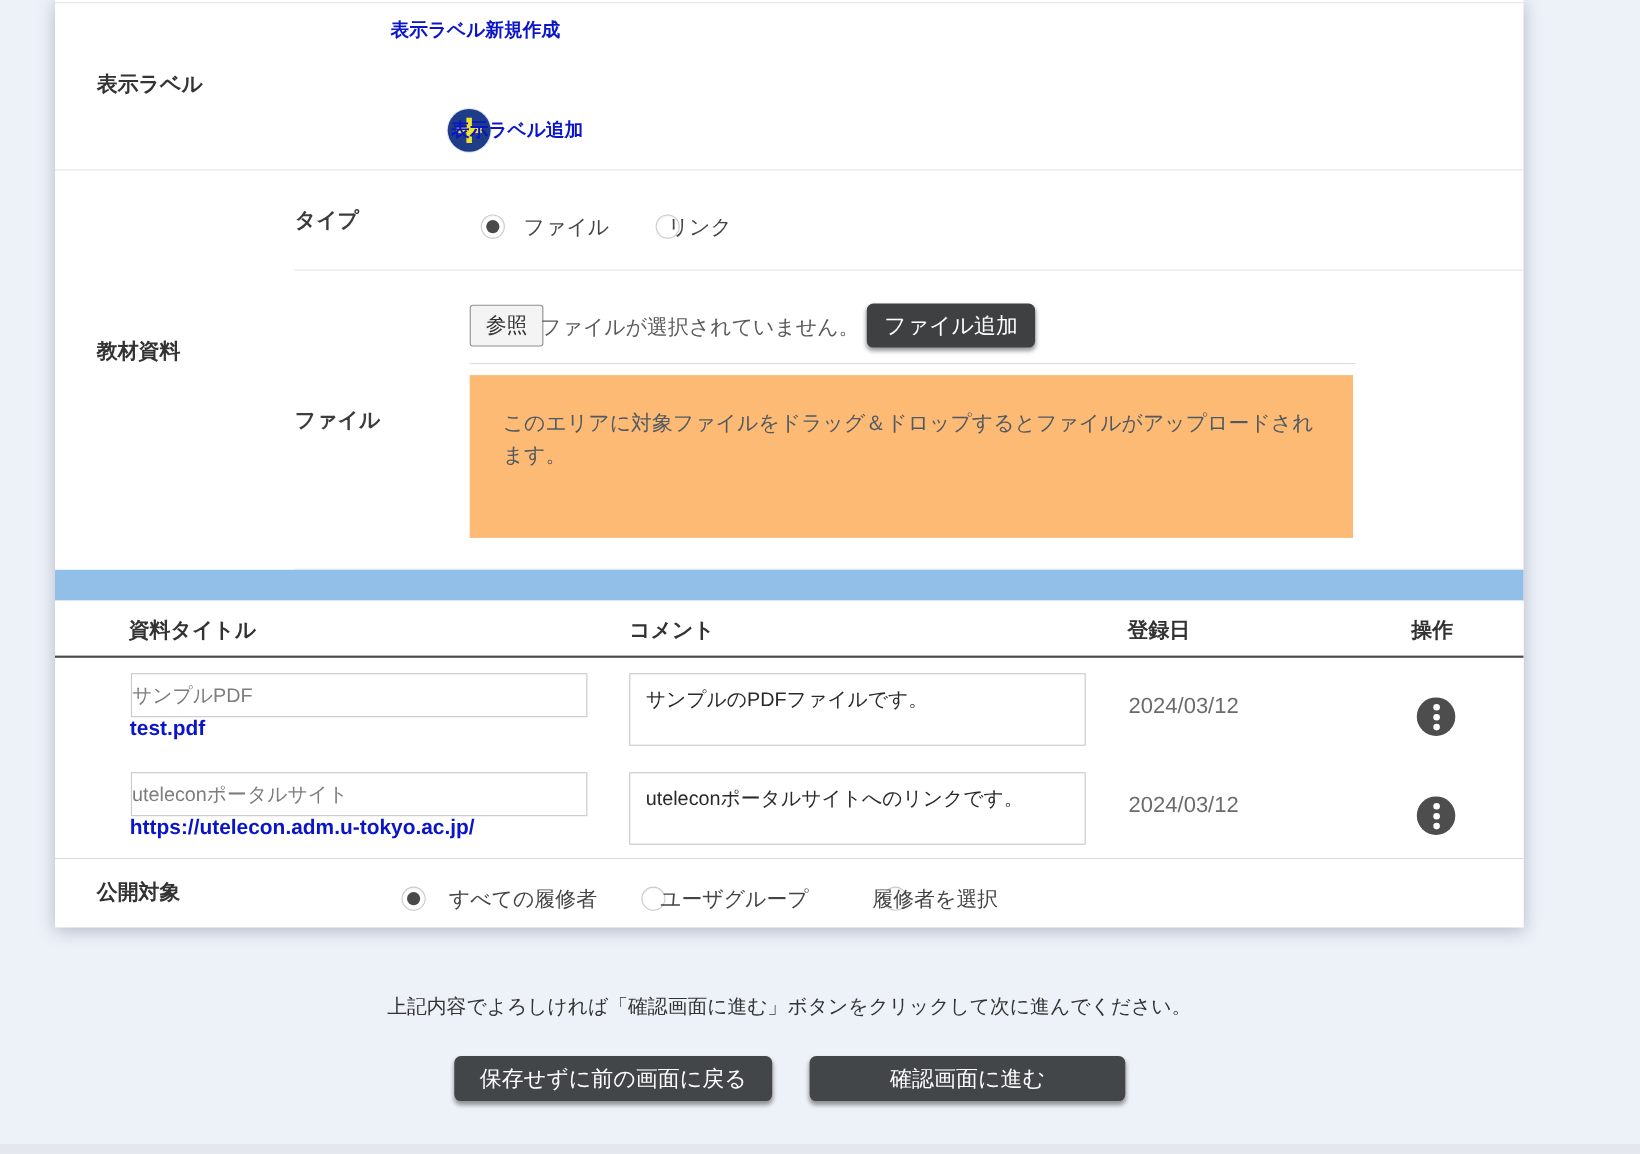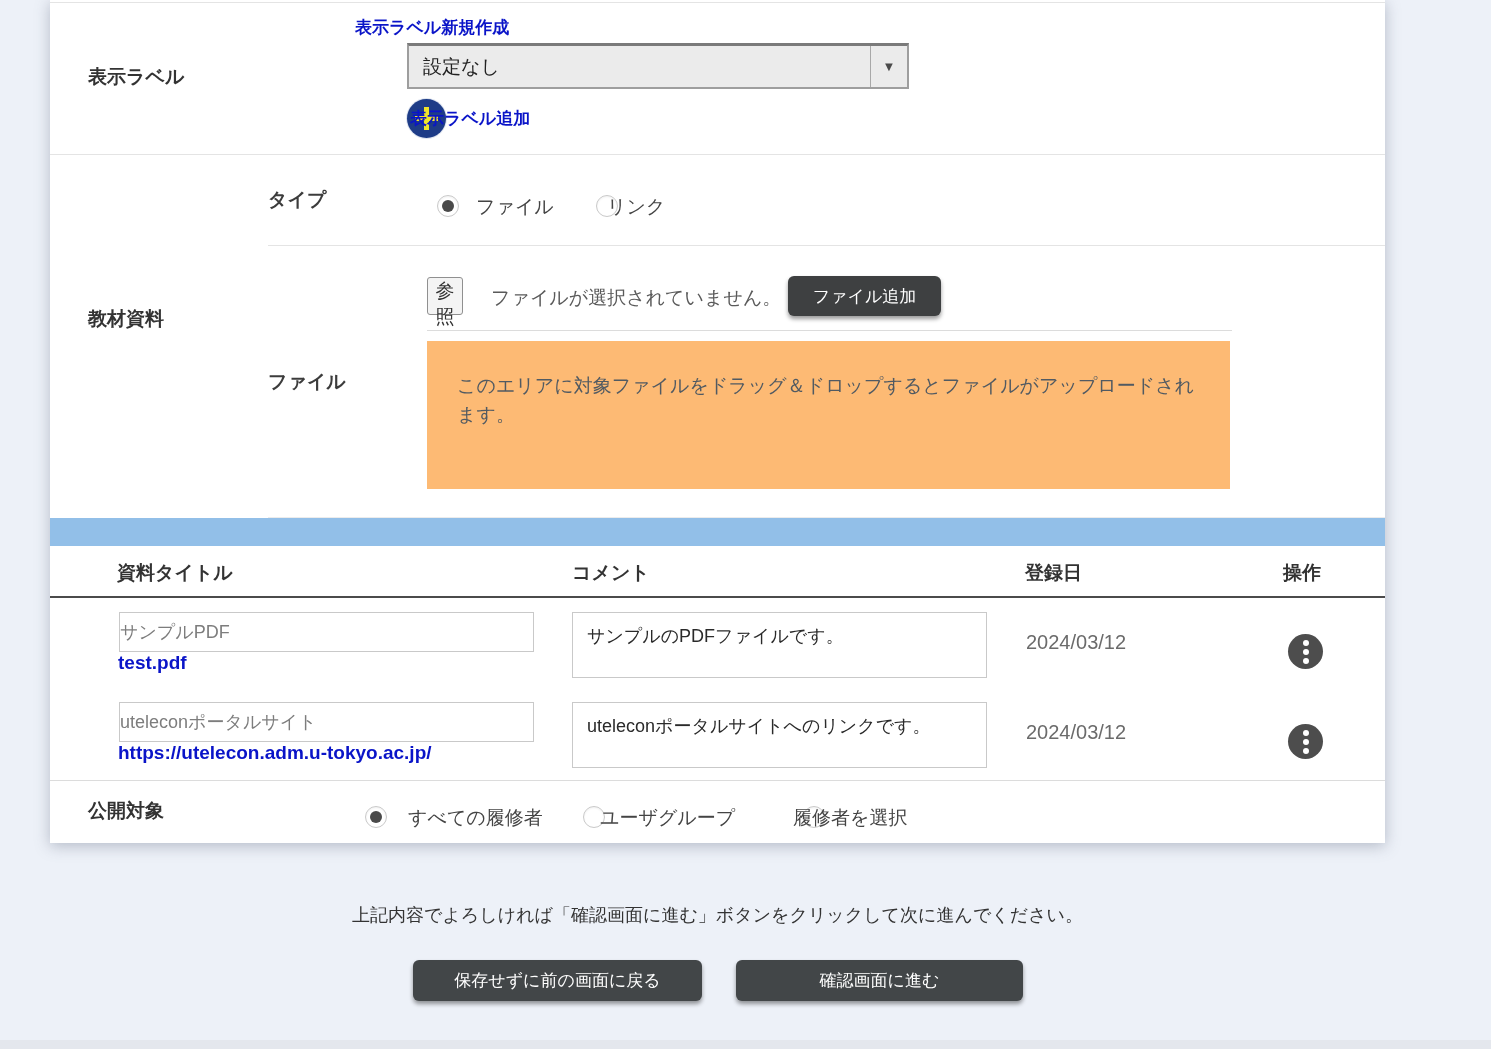--- a/index.html
+++ b/index.html
@@ -30,24 +30,24 @@
 
   
   .radio { display:inline-block; position:relative; width:22px; height:22px; border:1px solid #c9c9c9;
            border-radius:50%; background:#fff; vertical-align:middle; cursor:pointer;
            box-shadow:inset 0 1px 2px rgba(0,0,0,.06); }
   .radio.checked::after { content:""; position:absolute; left:50%; top:50%; width:12px; height:12px;
            transform:translate(-50%,-50%); border-radius:50%; background:#4a4a4a; }
   .radio-label { font-size:19px; color:#444; }
 
   
-  .browse-btn { position:absolute; left:427px; top:277px; width:36px; height:38px; background:#f4f4f4;
+  .browse-btn { position:absolute; left:427px; top:277px; width:67px; height:38px; background:#f4f4f4;
                 border:1px solid #909090; border-radius:3px; font-size:19px; color:#333; cursor:pointer;
                 font-family:inherit; }
-  .dark-btn { background:#424648; color:#fff; border:none; border-radius:6px; font-size:17px;
+  .dark-btn { background:#424648; color:#fff; border:none; border-radius:6px; font-size:20px;
               box-shadow:0 3px 4px rgba(0,0,0,.40); cursor:pointer; font-family:inherit; }
 
   .dropzone { position:absolute; left:427px; top:341px; width:803px; height:148px; background:#fdba74;
               padding:30px 32px 0 30px; font-size:19px; color:#515a62; line-height:1.55; }
 
   .blue-bar { position:absolute; left:50px; top:518px; width:1335px; height:28px; background:#92bfe8; }
 
   .th { position:absolute; font-size:19px; font-weight:bold; color:#333;text-align:right; }
   .title-input { position:absolute; width:415px; height:40px; border:1px solid #c9c9c9; background:#fff;
                  font-size:18px; color:#7d7d7d; padding:0 0; font-family:inherit; }
@@ -66,26 +66,20 @@
 </head>
 <body>
 
 <div class="page">
   <div class="card">
 
     
     <div class="hline" style="left:0; top:2px; width:1335px;"></div>
     <div class="abs row-label" style="left:38px; top:64px;">表示ラベル</div>
     <a class="abs blue-link" style="left:305px; top:16px; font-size:17px;" href="#">表示ラベル新規作成</a>
-    <div class="select">
-      <span class="val">設定なし</span>
-      <span class="arrow-box">
-        <span>▼</span>
-      </span>
-    </div>
     <span class="plus-icon"></span>
     <a class="abs blue-link" style="left:360px; top:107px; font-size:17px;text-align:center;" href="#">表示ラベル追加</a>
     <div class="hline" style="left:0; top:154px; width:1335px;"></div>
 
     
     <div class="abs row-label" style="left:38px; top:306px;">教材資料</div>
 
     
     <div class="abs sub-label" style="left:218px; top:187px;">タイプ</div>
     <span class="radio abs checked" style="left:387px; top:195px;"></span>

